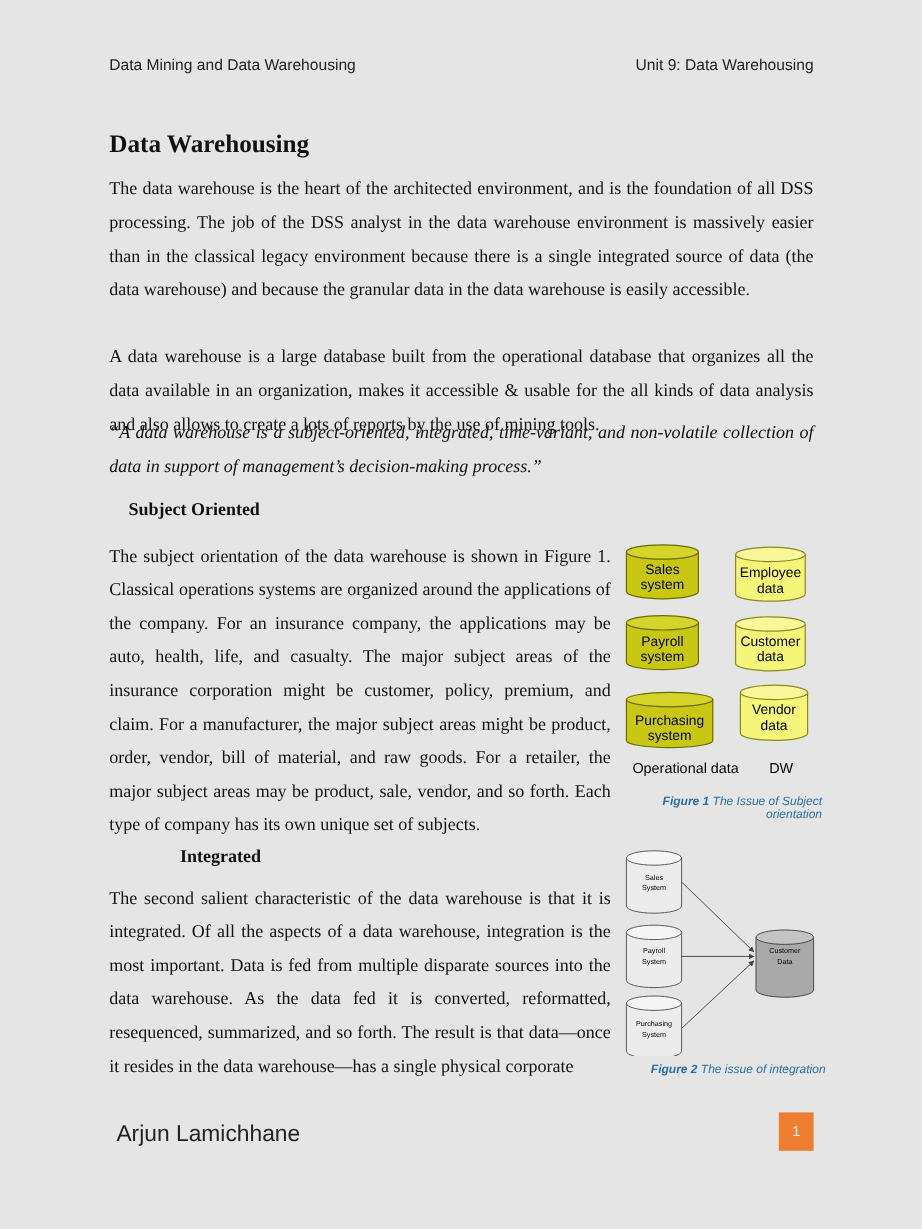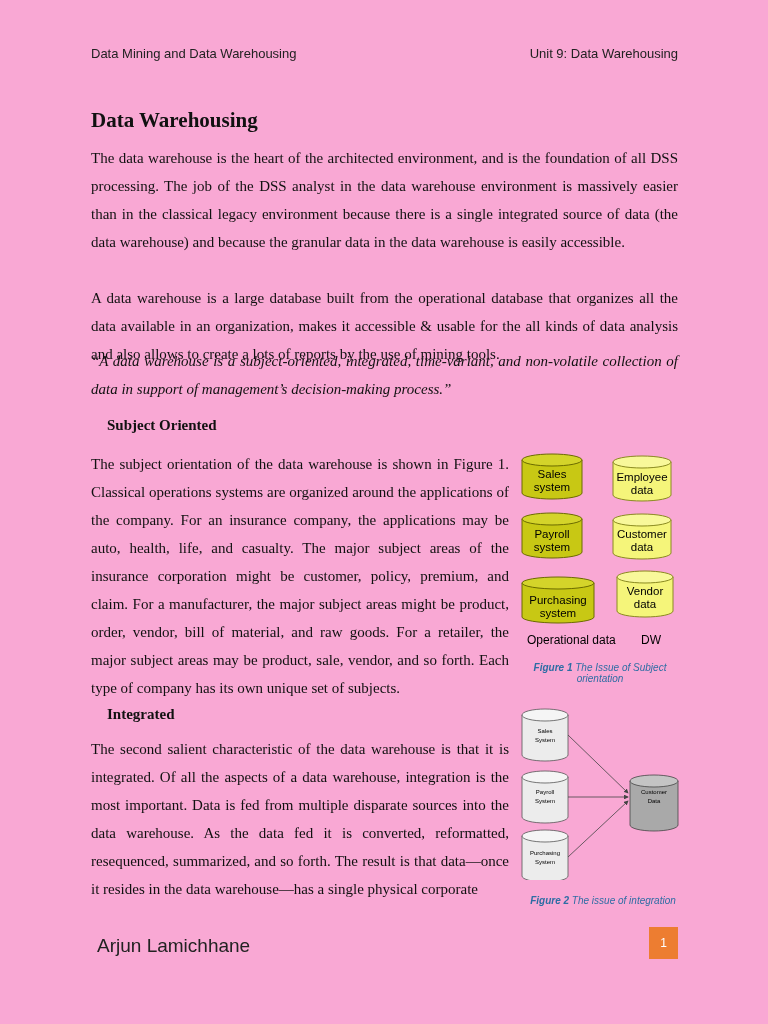--- a/index.html
+++ b/index.html
@@ -1,28 +1,28 @@
 <!DOCTYPE html>
 <html><head>
 <meta charset="utf-8">
 <style>
   html, body { margin: 0; padding: 0; background: #ffffff; }
   body { width: 768px; height: 1024px; position: relative; overflow: hidden; color: #111; }
-  .page { position: absolute; left: 0; top: 0; width: 768px; height: 1024px; background: #f9a8d4; }
+  .page { position: absolute; left: 0; top: 0; width: 768px; height: 1024px; background: #e5e5e5; }
   .hdr { position: absolute; top: 46px; font-family: "Liberation Sans", sans-serif; font-size: 13px; color: #222; }
   .hdr-left { left: 91px; }
   .hdr-right { right: 90px; }
   .serif { font-family: "Liberation Serif", serif; }
   .title { position: absolute; left: 91px; top: 108px; font-size: 21px; font-weight: bold; font-family: Liberation Serif, serif; }
   .para { position: absolute; left: 91px; width: 587px; font-size: 15px; line-height: 28px; text-align: justify; text-align-last: left; }
   .para.narrow { width: 418px; }
   .quote { font-style: italic; }
   .h2 { position: absolute; left: 107px; font-size: 15px; font-weight: bold; }
   .fig { position: absolute; }
-  .fig-caption { font-family: "Liberation Sans", sans-serif; font-size: 10px; color: #2e6da4; text-align: center; font-style: italic; }
+  .fig-caption { font-family: "Liberation Sans", sans-serif; font-size: 10px; color: #2e6da4; text-align: right; font-style: italic; }
   .fig-caption b { font-style: italic; }
   .cyl-label { font-family: "Liberation Sans", sans-serif; }
   .footer-name { position: absolute; left: 97px; top: 935px; font-family: "Liberation Sans", sans-serif; font-size: 19px; color: #222; }
   .page-num { position: absolute; left: 649px; top: 927px; width: 29px; height: 32px; background: #ed7d31; color: #fff; font-family: "Liberation Sans", sans-serif; font-size: 12px; display: flex; align-items: center; justify-content: center; }
 </style>
 </head>
 <body>
 
 <div class="page">
 
@@ -31,21 +31,21 @@
 
   <div class="title serif">Data Warehousing</div>
 
   <div class="para serif" style="top:144px;">The data warehouse is the heart of the architected environment, and is the foundation of all DSS processing. The job of the DSS analyst in the data warehouse environment is massively easier than in the classical legacy environment because there is a single integrated source of data (the data warehouse) and because the granular data in the data warehouse is easily accessible.</div>
   <div class="para serif" style="top:284px;">A data warehouse is a large database built from the operational database that organizes all the data available in an organization, makes it accessible &amp; usable for the all kinds of data analysis and also allows to create a lots of reports by the use of mining tools.</div>
   <div class="para serif quote" style="top:347px;">“A data warehouse is a subject-oriented, integrated, time-variant, and non-volatile collection of data in support of management’s decision-making process.”</div>
 
   <div class="h2 serif" style="top:417px;">Subject Oriented</div>
   <div class="para serif narrow" style="top:450px;">The subject orientation of the data warehouse is shown in Figure 1. Classical operations systems are organized around the applications of the company. For an insurance company, the applications may be auto, health, life, and casualty. The major subject areas of the insurance corporation might be customer, policy, premium, and claim. For a manufacturer, the major subject areas might be product, order, vendor, bill of material, and raw goods. For a retailer, the major subject areas may be product, sale, vendor, and so forth. Each type of company has its own unique set of subjects.</div>
 
-  <div class="h2 serif" style="top:706px;">Integrated</div>
+  <div class="h2 serif" style="top:706px;margin-left:43px;">Integrated</div>
   <div class="para serif narrow" style="top:735px;">The second salient characteristic of the data warehouse is that it is integrated. Of all the aspects of a data warehouse, integration is the most important. Data is fed from multiple disparate sources into the data warehouse. As the data fed it is converted, reformatted, resequenced, summarized, and so forth. The result is that data—once it resides in the data warehouse—has a single physical corporate</div>
 
   <div class="fig" style="left:515px; top:452px; width:170px; height:240px;">
     <svg width="170" height="200" viewBox="0 0 170 200">
 
       <g>
         <path d="M7 8 v33 a30 6 0 0 0 60 0 v-33" fill="#c8c814" stroke="#6b6b00" stroke-width="1"></path>
         <ellipse cx="37" cy="8" rx="30" ry="6" fill="#d4d42a" stroke="#6b6b00" stroke-width="1"></ellipse>
         <text x="37" y="26" text-anchor="middle" class="cyl-label" font-size="11.5">Sales</text>
         <text x="37" y="39" text-anchor="middle" class="cyl-label" font-size="11.5">system</text>
@@ -117,21 +117,21 @@
       <g>
         <path d="M112 76 v44 a24 6 0 0 0 48 0 v-44" fill="#a9a9a9" stroke="#444" stroke-width="0.8"></path>
         <ellipse cx="136" cy="76" rx="24" ry="6" fill="#c4c4c4" stroke="#444" stroke-width="0.8"></ellipse>
         <text x="136" y="89" text-anchor="middle" class="cyl-label" font-size="6">Customer</text>
         <text x="136" y="98" text-anchor="middle" class="cyl-label" font-size="6">Data</text>
       </g>
       <line x1="50" y1="30" x2="110" y2="88" stroke="#444" stroke-width="0.8" marker-end="url(#arr)"></line>
       <line x1="50" y1="92" x2="110" y2="92" stroke="#444" stroke-width="0.8" marker-end="url(#arr)"></line>
       <line x1="50" y1="152" x2="110" y2="96" stroke="#444" stroke-width="0.8" marker-end="url(#arr)"></line>
     </svg>
-    <div class="fig-caption" style="text-align:center; margin-top:11px;">
+    <div class="fig-caption" style="text-align:right; margin-top:1px;">
       <b>Figure 2</b><span> The issue of integration</span>
     </div>
   </div>
 
   <div class="footer-name">Arjun Lamichhane</div>
   <div class="page-num">1</div>
 
 </div>
 
 </body></html>

